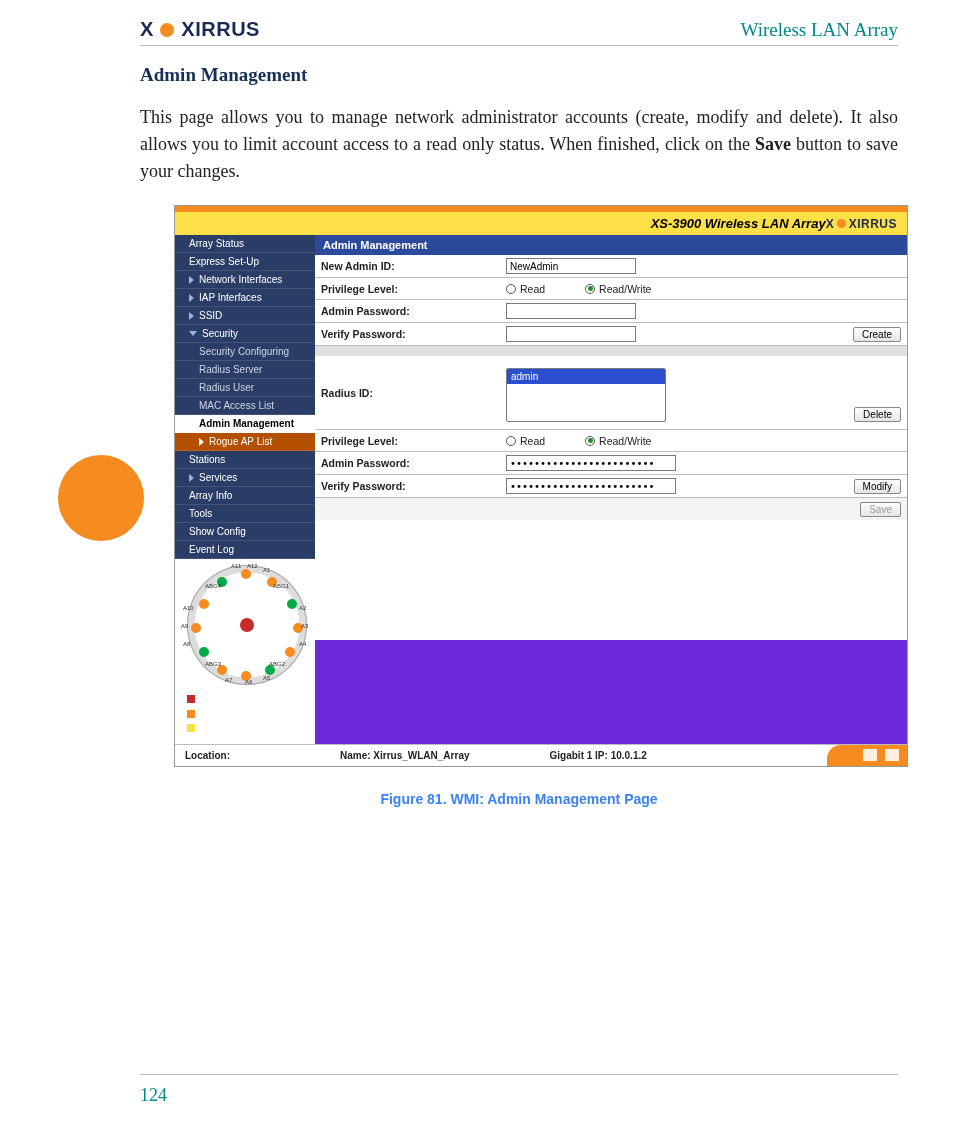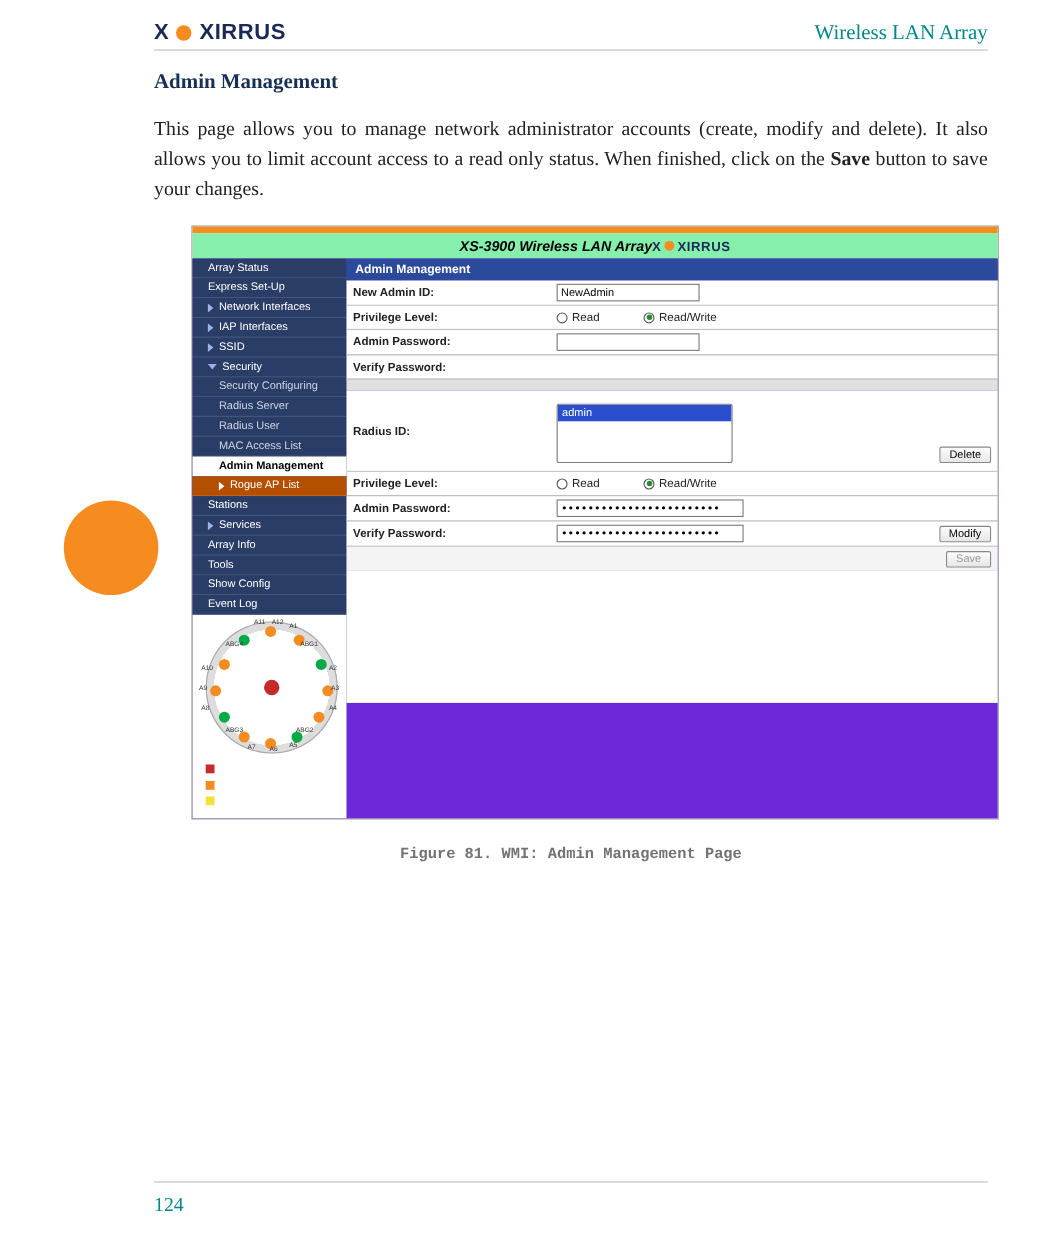--- a/index.html
+++ b/index.html
@@ -22,21 +22,21 @@
   .doctitle{color:var(--teal);font-size:19px}
   
   .heading{color:#173055;font-family:Georgia,serif;font-weight:700;font-size:19px;margin-bottom:2px}
   .para{font-size:18px;line-height:1.5;text-align:justify;margin-bottom:20px}
   .para b{font-weight:700}
   
   .sidedot{position:absolute;left:58px;top:455px;width:86px;height:86px;border-radius:50%;background:var(--orange)}
   
   .screenshot{margin-left:34px;margin-right:-10px;border:1px solid #999;background:#fff;font-family:Arial,Helvetica,sans-serif;font-size:10.5px}
   .ss-top-orange{height:6px;background:var(--orange)}
-  .ss-title{display:flex;align-items:center;justify-content:center;padding:4px 10px;font-style:italic;font-weight:700;font-size:13px;color:#000;background:#86efac}
+  .ss-title{display:flex;align-items:center;justify-content:flex-end;padding:4px 10px;font-style:italic;font-weight:700;font-size:13px;color:#000;background:#fde047}
   .ss-smallbrand{display:flex;align-items:center;gap:3px;font-style:normal}
   .ss-smallbrand .d{width:9px;height:9px;border-radius:50%;background:var(--orange);display:inline-block}
   .ss-smallbrand .n{font-weight:900;color:#1a2a55;font-size:12px;letter-spacing:0.5px}
   .ss-body{display:flex;background:#6d28d9}
   .ss-nav{width:140px;background:var(--darknav);color:#fff}
   .ss-nav .item{padding:3px 8px 3px 14px;border-bottom:1px solid rgba(255,255,255,0.12);font-size:10px;white-space:nowrap;position:relative;display:flex;align-items:center;gap:5px}
   .ss-nav .item.sub{padding-left:24px;color:#cfd6e6}
   .ss-nav .item.sel{background:#fff;color:#000;font-weight:700}
   .ss-nav .item.rogue{background:#b44f00;color:#fff}
   .tri{display:inline-block;width:0;height:0;border-top:4px solid transparent;border-bottom:4px solid transparent;border-left:5px solid #9fb2e6}
@@ -62,21 +62,21 @@
   .ss-footer{display:flex;align-items:center;background:#fff;border-top:1px solid var(--grayline);height:22px;font-size:10px;position:relative}
   .ss-footer .cell{padding:0 10px;font-weight:700}
   .ss-footer .orangetab{position:absolute;right:0;top:0;bottom:0;width:80px;background:var(--orange);border-top-left-radius:14px;display:flex;align-items:center;justify-content:flex-end;gap:8px;padding-right:8px;color:#fff}
   .ficon{width:14px;height:12px;background:#fff;opacity:0.85}
   
   .ant-wrap{background:#fff;padding:6px 0 0 6px}
   .ant{width:120px;height:120px;border-radius:50%;background:radial-gradient(circle at 50% 50%,#fff 0,#fff 62%,#ddd 62%,#ddd 70%,#bbb 70%);position:relative;margin:0 0 4px 6px;box-shadow:inset 0 0 0 1px #aaa}
   .ant .center{position:absolute;left:50%;top:50%;width:14px;height:14px;border-radius:50%;background:#c52b2b;transform:translate(-50%,-50%)}
   .ant .led{position:absolute;width:10px;height:10px;border-radius:50%}
   .ant .lbl{position:absolute;font-size:6px;color:#333}
-  .caption{text-align:center;font-family:Liberation Mono, monospace;font-weight:700;font-size:14px;margin-top:24px;color:#737373}
+  .caption{text-align:center;font-family:Liberation Sans, sans-serif;font-weight:700;font-size:14px;margin-top:24px;color:#3b82f6}
   
   .pagefooter{position:absolute;left:140px;right:60px;bottom:32px;border-top:1px solid var(--grayline);padding-top:10px;display:flex;justify-content:space-between;font-size:18px}
   .pagefooter .pn{color:var(--teal)}
   .pagefooter .sec{color:var(--docblue)}
 </style>
 </head>
 <body>
 
 <div class="page">
   <div class="sidedot"></div>
@@ -224,20 +224,24 @@
           </div>
         </div>
         <div class="row">
           <div class="lbl">Admin Password:</div>
           <div class="ctrl">
               <input class="txt" style="">
             </div>
         </div>
         <div class="row">
           <div class="lbl">Verify Password:</div>
+          <div class="ctrl">
+              <input class="txt" style="">
+            <button class="btn">Create</button>
+          </div>
         </div>
 
         <div style="height:10px;background:#e0e0e0"></div>
 
         <div class="row" style="min-height:74px">
           <div class="lbl">Radius ID:</div>
           <div class="ctrl" style="align-items:flex-start;padding-top:4px">
             <select size="3" class="adminlist">
               <option selected="">admin</option>
             </select>
@@ -270,20 +274,29 @@
             <button class="btn">Modify</button>
           </div>
         </div>
         <div class="row" style="justify-content:flex-end;border-bottom:none;background:#f4f4f4">
           <button class="btn dis">Save</button>
         </div>
         <div style="height:120px;background:#fff"></div>
       </div>
     </div>
 
+    <div class="ss-footer">
+      <div class="cell">Location:</div>
+      <div class="cell" style="margin-left:90px"><span>Name:</span> <span>Xirrus_WLAN_Array</span></div>
+      <div class="cell" style="margin-left:60px"><span>Gigabit 1 IP:</span> <span>10.0.1.2</span></div>
+      <div class="orangetab">
+        <span class="ficon"></span>
+        <span class="ficon"></span>
+      </div>
+    </div>
   </div>
 
   <div class="caption">Figure 81. WMI: Admin Management Page</div>
 
   <div class="pagefooter">
     <span class="pn">124</span>
   </div>
 </div>
 
 </body></html>

